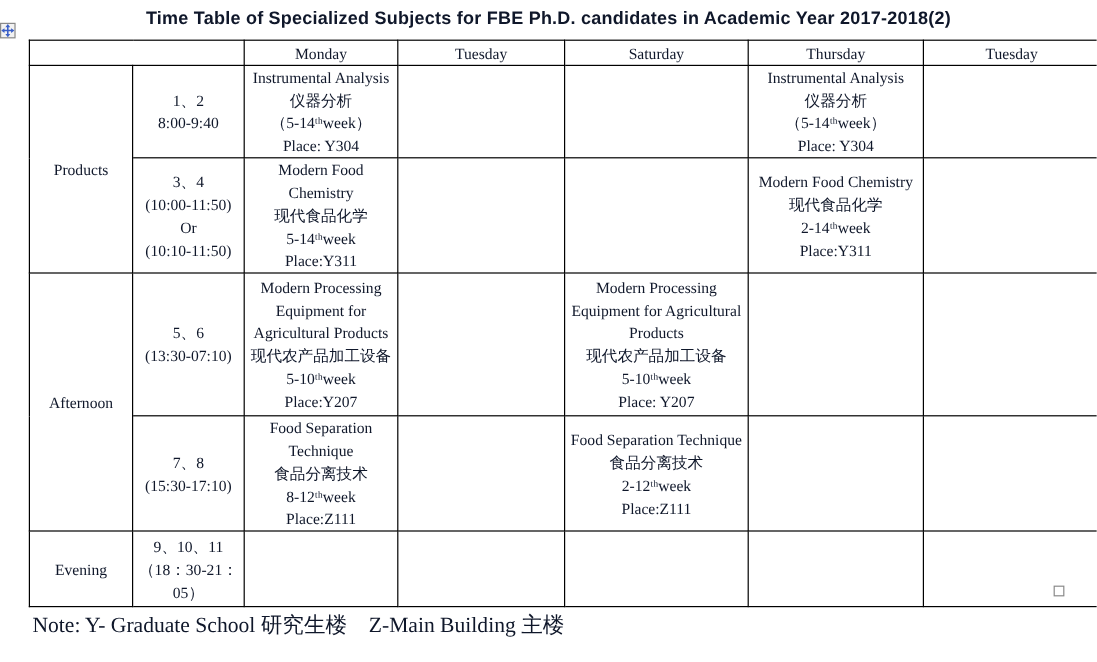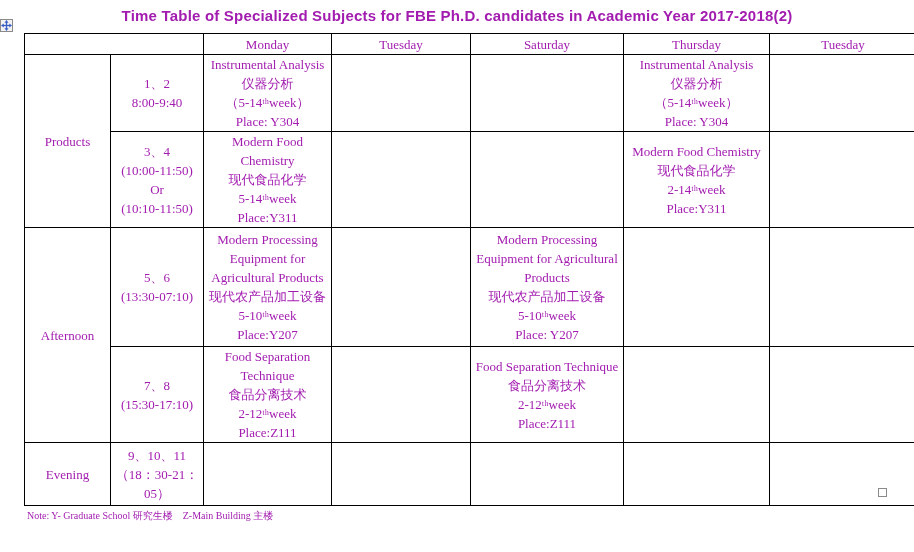--- a/index.html
+++ b/index.html
@@ -1,37 +1,37 @@
 <!DOCTYPE html>
 <html><head>
 <meta charset="utf-8">
 <style>
   html,body{margin:0;padding:0;background:#fff;}
   .page{position:relative;width:914px;height:552px;background:#ffffff;overflow:hidden;
-        font-family:"Liberation Serif","DejaVu Serif",serif;color:#a21caf;}
+        font-family:"Liberation Serif","DejaVu Serif",serif;color:#0f172a;}
   .title{position:absolute;top:7px;left:0;width:914px;text-align:center;
          font-family:"Liberation Sans","DejaVu Sans",sans-serif;
          font-weight:bold;font-size:15px;letter-spacing:0.2px;}
   .move-handle{position:absolute;left:0px;top:19px;width:13px;height:13px;
                border:1px solid #8a8a8a;background:#f2f2f2;box-sizing:border-box;
                display:flex;align-items:center;justify-content:center;cursor:move;}
   .timetable{position:absolute;left:24px;top:33px;width:892px;
              border-collapse:collapse;table-layout:fixed;}
   .timetable td{border:1px solid #000;text-align:center;vertical-align:middle;
                 font-size:13px;line-height:19px;white-space:pre-line;
                 padding:0 2px;overflow:hidden;}
   tr.r-head{height:21px;}
   tr.r-m1{height:72px;}
   tr.r-m2{height:91px;}
   tr.r-a1{height:119px;}
   tr.r-a2{height:87px;}
   tr.r-ev{height:63px;}
   .resize-handle{position:absolute;left:878px;top:488px;width:7px;height:7px;
                  border:1px solid #8a8a8a;background:#fff;box-sizing:content-box;cursor:nwse-resize;}
-  .note{position:absolute;left:27px;top:509px;font-size:10px;}
+  .note{position:absolute;left:27px;top:509px;font-size:18px;}
 </style>
 </head>
 <body>
 
 <div class="page">
 
   <div class="title">Time Table of Specialized Subjects for FBE Ph.D. candidates in Academic Year 2017-2018(2)</div>
 
   <div class="move-handle">
     <svg width="11" height="11" viewBox="0 0 12 12">
@@ -118,21 +118,21 @@
 Place: Y207</td>
       <td></td>
       <td></td>
     </tr>
     <tr class="r-a2">
       <td>7、8
 (15:30-17:10)</td>
       <td>Food Separation
 Technique
 食品分离技术
-2-12ᵗʰweek
+8-12ᵗʰweek
 Place:Z111</td>
       <td></td>
       <td>Food Separation Technique
 食品分离技术
 2-12ᵗʰweek
 Place:Z111</td>
       <td></td>
       <td></td>
     </tr>
     <tr class="r-ev">

